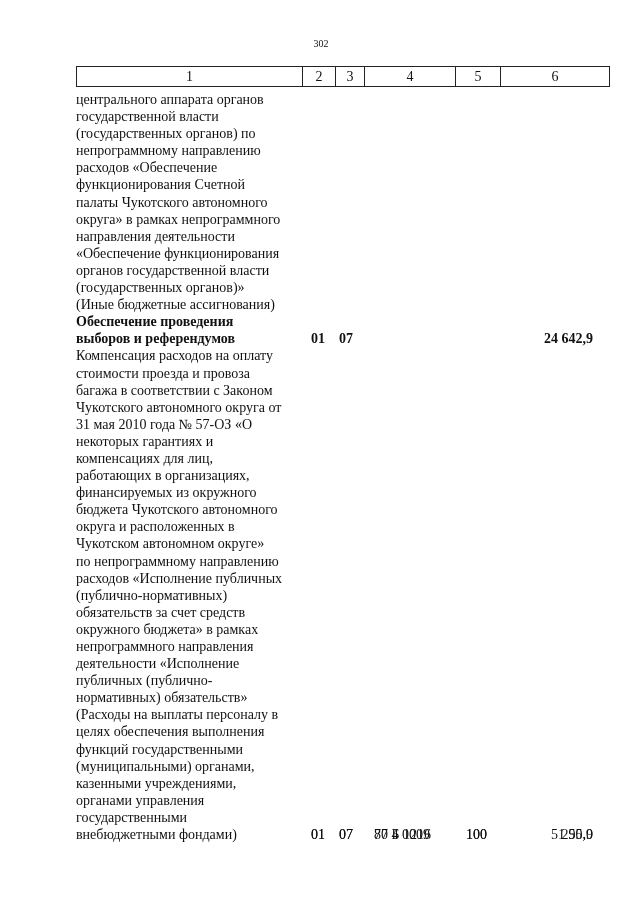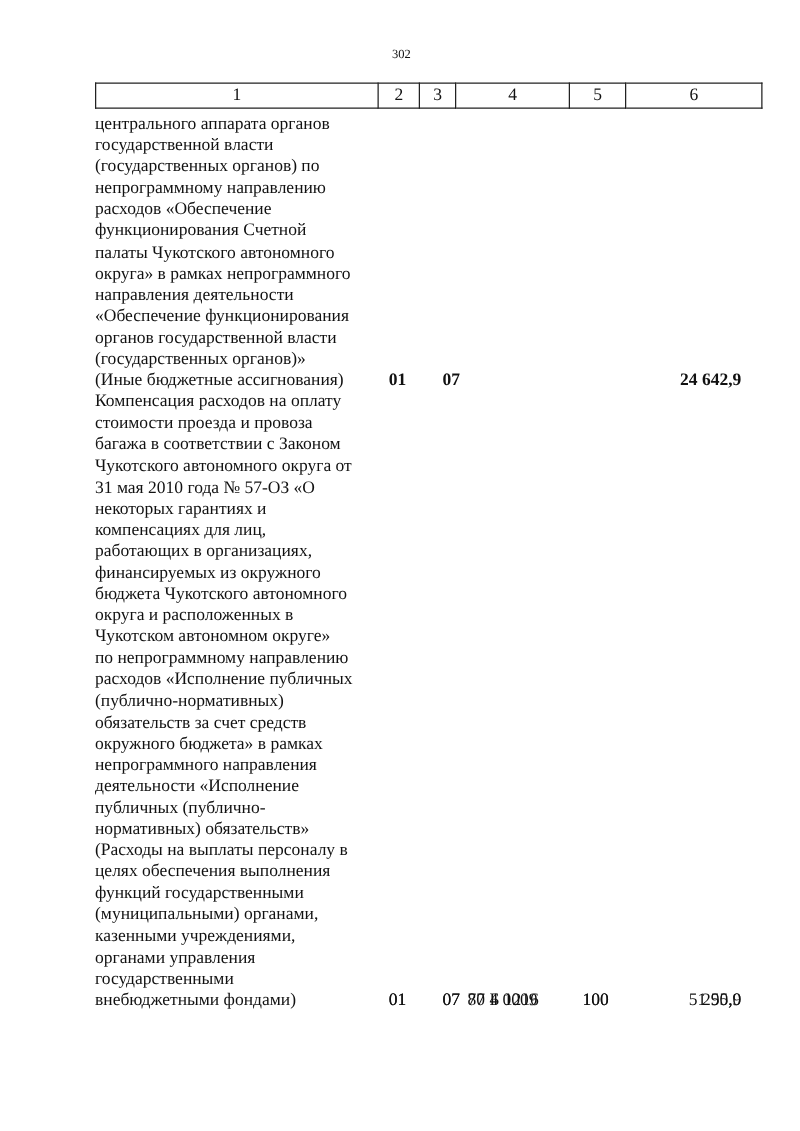--- a/index.html
+++ b/index.html
@@ -60,21 +60,21 @@
       white-space: pre-line;
       flex: none;
     }
     .c1.bold { font-weight: bold; }
     .row .num {
       position: absolute;
       bottom: 0;
       line-height: 17.1px;
     }
     .c2 { left: 235px; }
-    .c3 { left: 278px; }
+    .c3 { left: 263px; }
     .c4 { left: 298px; width: 75px; text-align: left; }
     .c5 { left: 390px; }
     .c6 { right: 16px; text-align: right; }
     .row.bold .num { font-weight: bold; }
   </style>
 </head>
 <body>
 
 <div class="page-number"><span>302</span></div>
 
@@ -116,20 +116,22 @@
 (государственных органов)»
 (Иные бюджетные ассигнования)</div>
     <span class="num c2"></span>
     <span class="num c3"></span>
     <span class="num c4"></span>
     <span class="num c5"></span>
     <span class="num c6"></span>
   </div>
 
   <div class="row bold">
+    <div class="c1 bold">Обеспечение проведения
+выборов и референдумов</div>
     <span class="num c2">01</span>
     <span class="num c3">07</span>
     <span class="num c4"></span>
     <span class="num c5"></span>
     <span class="num c6">24 642,9</span>
   </div>
 
   <div class="row">
     <div class="c1">Компенсация расходов на оплату
 стоимости проезда и провоза

